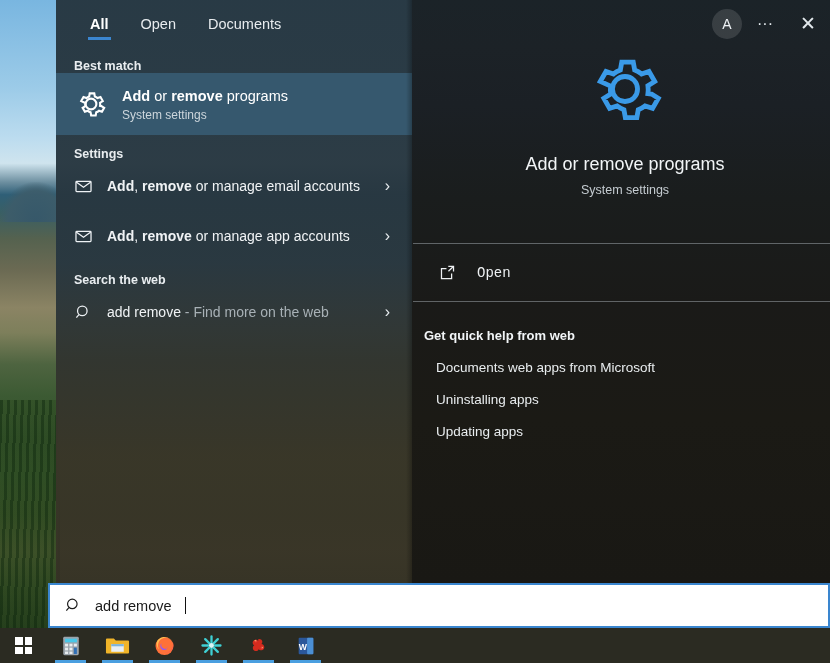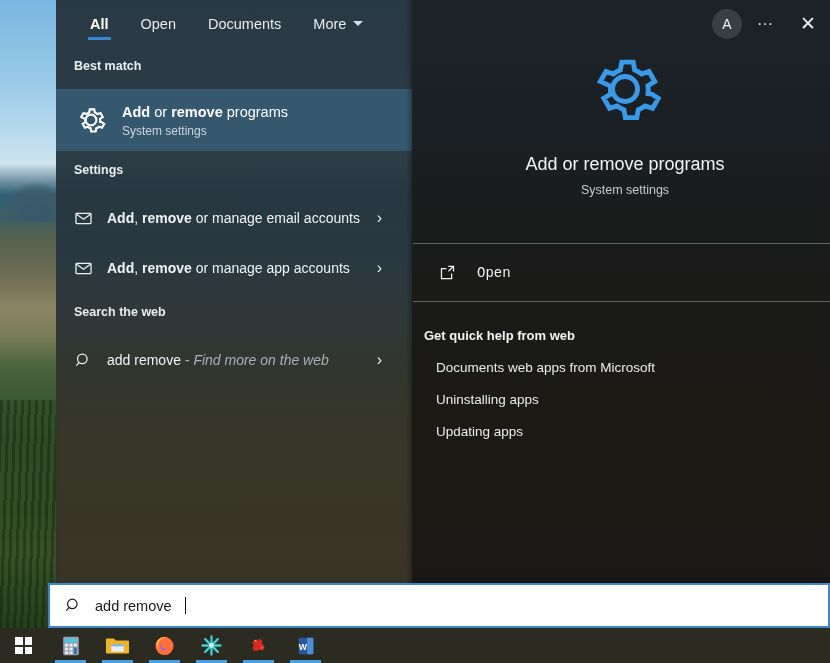--- a/index.html
+++ b/index.html
@@ -108,43 +108,43 @@
   }
   .iconbtn {
     width: 34px; height: 34px; display: flex; align-items: center;
     justify-content: center; color: #e3e9ed; font-size: 16px;
   }
   .iconbtn.close { font-size: 19px; font-weight: 300; width: 40px; }
 
   
   .sec-head {
     font-size: 12.5px; font-weight: bold; color: #e9edf0;
-    padding: 12px 0 16px 18px;
+    padding: 12px 0 0 18px;
   }
 
   
   .best-row {
     display: flex; align-items: center; gap: 14px;
     height: 62px; padding-left: 18px;
     background: #36586e;
   }
   .best-text .t1 { font-size: 14.5px; color: #ffffff; line-height: 19px; }
   .best-text .t1 b { font-weight: bold; }
   .best-text .t2 { font-size: 12px; color: #cdd6dc; margin-top: 2px; }
 
   
   .list-row {
     display: flex; align-items: center; gap: 14px;
-    padding: 9px 18px 9px 18px; min-height: 50px; justify-content: flex-end;
+    padding: 9px 10px 9px 18px; min-height: 50px; justify-content: flex-end;
   }
   .list-row .body { flex: 1; }
   .list-row .label { font-size: 14px; color: #f0f3f5; line-height: 19px; }
   .list-row .label b { font-weight: bold; }
   .chev { color: #e6ebee; font-size: 16px; padding-right: 12px; }
-  .sub-dim { color: #a8b1b6; font-style: italic; }
+  .sub-dim { color: #a8b1b6; }
 
   svg { display: block; }
 
   
   .hero {
     height: 243px; display: flex; flex-direction: column;
     align-items: center; justify-content: center;
   }
   .hero .htitle { font-size: 18px; color: #f2f5f7; margin-top: 22px; }
   .hero .hsub { font-size: 12.5px; color: #c5ccd1; margin-top: 8px; }
@@ -211,24 +211,20 @@
 
       <div class="tabbar">
         <div class="tab active">
           <span>All</span>
         </div>
         <div class="tab">
           <span>Open</span>
         </div>
         <div class="tab">
           <span>Documents</span>
-        </div>
-        <div class="tab">
-          <span>More</span>
-          <span class="caret"></span>
         </div>
       </div>
 
       <div class="sec-head">Best match</div>
 
       <div class="best-row">
         <span>
           <svg width="34" height="34" viewBox="0 0 24 24" fill="none" stroke="#ffffff" stroke-width="1.5">
             <path d="M12 8.2a3.8 3.8 0 100 7.6 3.8 3.8 0 000-7.6z"></path>
             <path d="M19.4 13.5l1.9 1.2-1.6 2.8-2.1-.7a7.6 7.6 0 01-1.9 1.1l-.4 2.2h-3.2l-.4-2.2a7.6 7.6 0 01-1.9-1.1l-2.1.7-1.6-2.8 1.9-1.2a7.7 7.7 0 010-2.2L5.1 9.9l1.6-2.8 2.1.7a7.6 7.6 0 011.9-1.1l.4-2.2h3.2l.4 2.2c.7.26 1.33.64 1.9 1.1l2.1-.7 1.6 2.8-1.9 1.2c.1.72.1 1.46 0 2.2z"></path>

